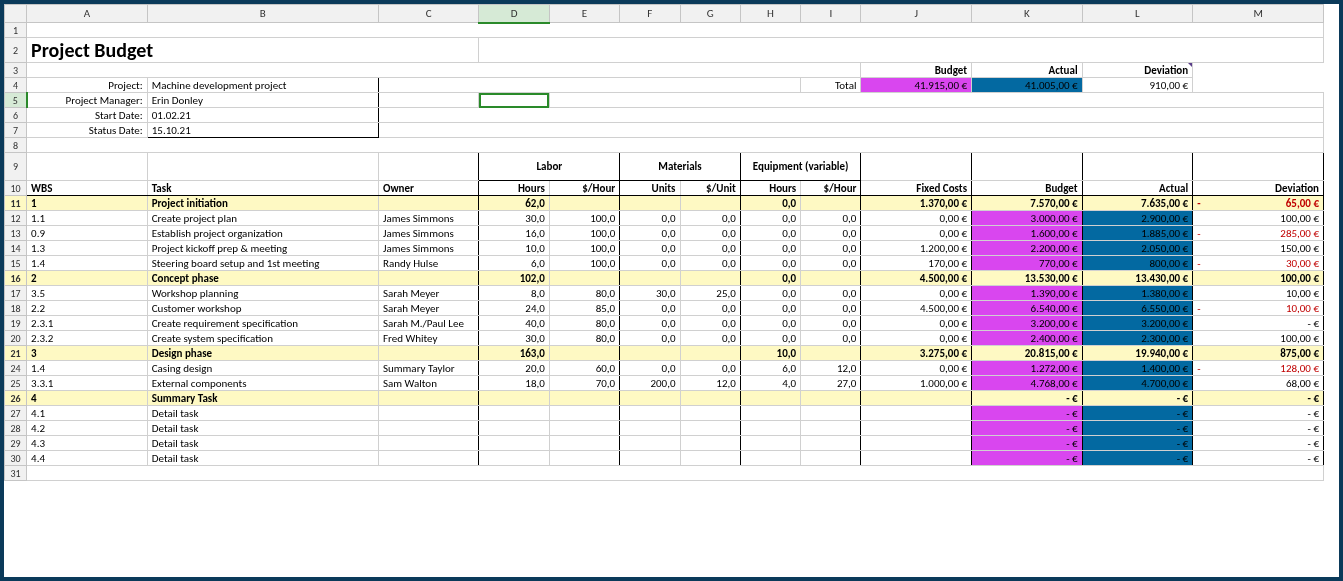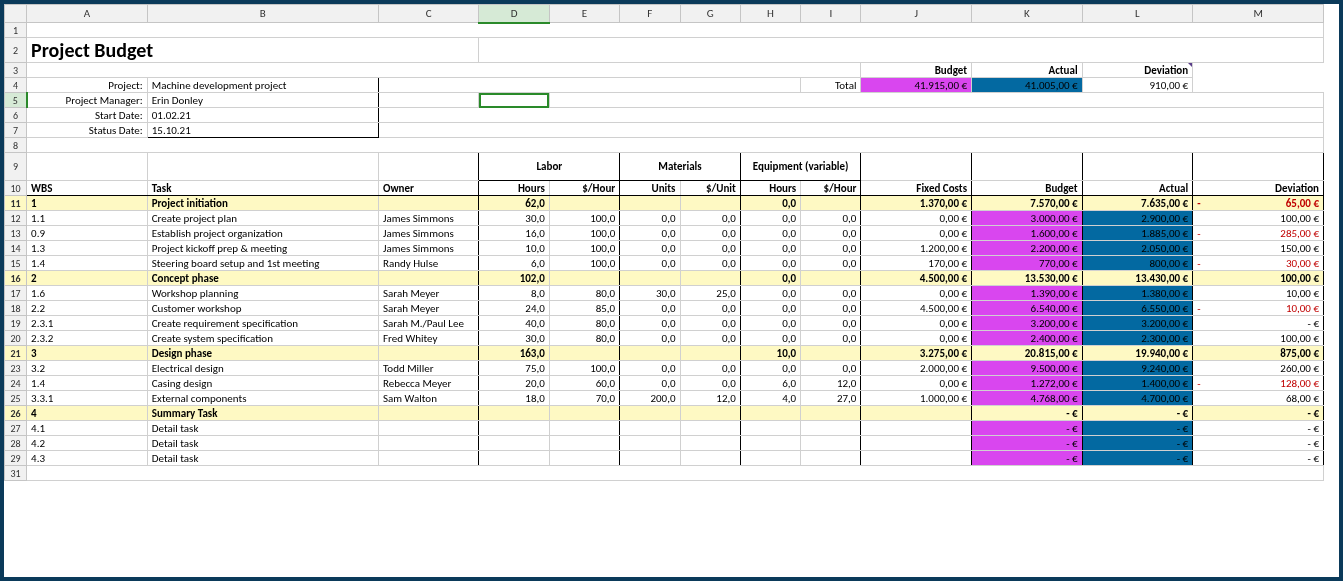--- a/index.html
+++ b/index.html
@@ -251,21 +251,21 @@
           <td class="num bxR"></td>
           <td class="num">0,0</td>
           <td class="num bxR"></td>
           <td class="num bxR">4.500,00 €</td>
           <td class="num bxR budgetCol">13.530,00 €</td>
           <td class="num bxR actualCol">13.430,00 €</td>
           <td class="num bxR">100,00 €</td>
         </tr>
         <tr>
           <td class="rowhead">17</td>
-          <td class="bxL noR">1.6</td>
+          <td class="bxL noR">3.5</td>
           <td class="noR">Workshop planning</td>
           <td class="bxR noR">Sarah Meyer</td>
           <td class="num">8,0</td>
           <td class="num bxR">80,0</td>
           <td class="num">30,0</td>
           <td class="num bxR">25,0</td>
           <td class="num">0,0</td>
           <td class="num bxR">0,0</td>
           <td class="num bxR">0,00 €</td>
           <td class="num bxR budgetCol">1.390,00 €</td>
@@ -330,40 +330,24 @@
           <td class="num"></td>
           <td class="num bxR"></td>
           <td class="num">10,0</td>
           <td class="num bxR"></td>
           <td class="num bxR">3.275,00 €</td>
           <td class="num bxR budgetCol">20.815,00 €</td>
           <td class="num bxR actualCol">19.940,00 €</td>
           <td class="num bxR">875,00 €</td>
         </tr>
         <tr>
-          <td class="rowhead">23</td>
-          <td class="bxL noR">3.2</td>
-          <td class="noR">Electrical design</td>
-          <td class="bxR noR">Todd Miller</td>
-          <td class="num">75,0</td>
-          <td class="num bxR">100,0</td>
-          <td class="num">0,0</td>
-          <td class="num bxR">0,0</td>
-          <td class="num">0,0</td>
-          <td class="num bxR">0,0</td>
-          <td class="num bxR">2.000,00 €</td>
-          <td class="num bxR budgetCol">9.500,00 €</td>
-          <td class="num bxR actualCol">9.240,00 €</td>
-          <td class="num bxR">260,00 €</td>
-        </tr>
-        <tr>
           <td class="rowhead">24</td>
           <td class="bxL noR">1.4</td>
           <td class="noR">Casing design</td>
-          <td class="bxR noR">Rebecca Meyer</td>
+          <td class="bxR noR">Summary Taylor</td>
           <td class="num">20,0</td>
           <td class="num bxR">60,0</td>
           <td class="num">0,0</td>
           <td class="num bxR">0,0</td>
           <td class="num">6,0</td>
           <td class="num bxR">12,0</td>
           <td class="num bxR">0,00 €</td>
           <td class="num bxR budgetCol">1.272,00 €</td>
           <td class="num bxR actualCol">1.400,00 €</td>
           <td class="num neg bxR"><span class="neg" style="float:left">-</span>128,00 €</td>
@@ -441,20 +425,36 @@
           <td class="num bxR"></td>
           <td class="num"></td>
           <td class="num bxR"></td>
           <td class="num"></td>
           <td class="num bxR"></td>
           <td class="num bxR"></td>
           <td class="num bxR budgetCol">-     €</td>
           <td class="num bxR actualCol">-     €</td>
           <td class="num bxR">-     €</td>
         </tr>
+        <tr>
+          <td class="rowhead">30</td>
+          <td class="bxL noR">4.4</td>
+          <td class="noR">Detail task</td>
+          <td class="bxR noR"></td>
+          <td class="num"></td>
+          <td class="num bxR"></td>
+          <td class="num"></td>
+          <td class="num bxR"></td>
+          <td class="num"></td>
+          <td class="num bxR"></td>
+          <td class="num bxR"></td>
+          <td class="num bxR budgetCol">-     €</td>
+          <td class="num bxR actualCol">-     €</td>
+          <td class="num bxR">-     €</td>
+        </tr>
       </tbody>
 
 <tbody>
         <tr>
           <td class="rowhead">31</td>
           <td colspan="13"></td>
         </tr>
 </tbody>
     </table>
 </div>

